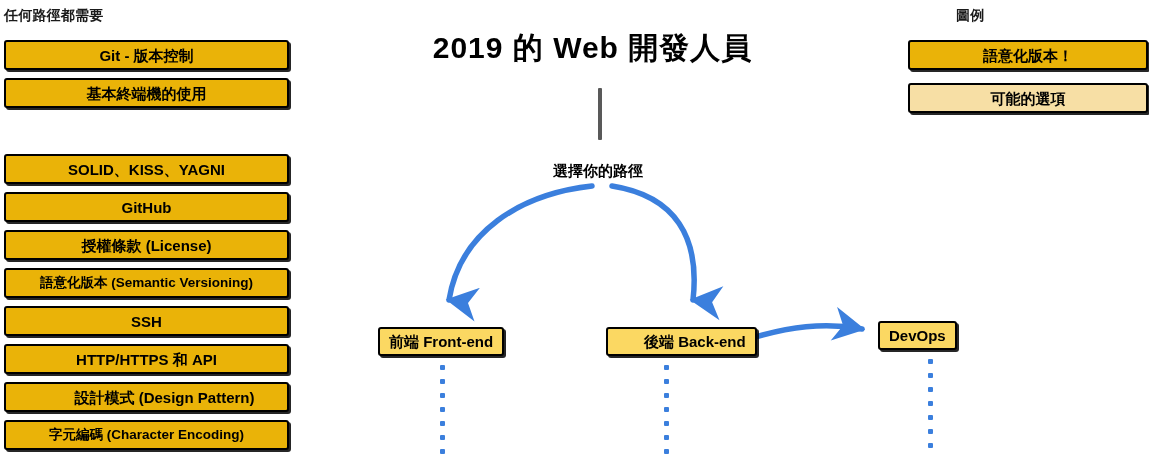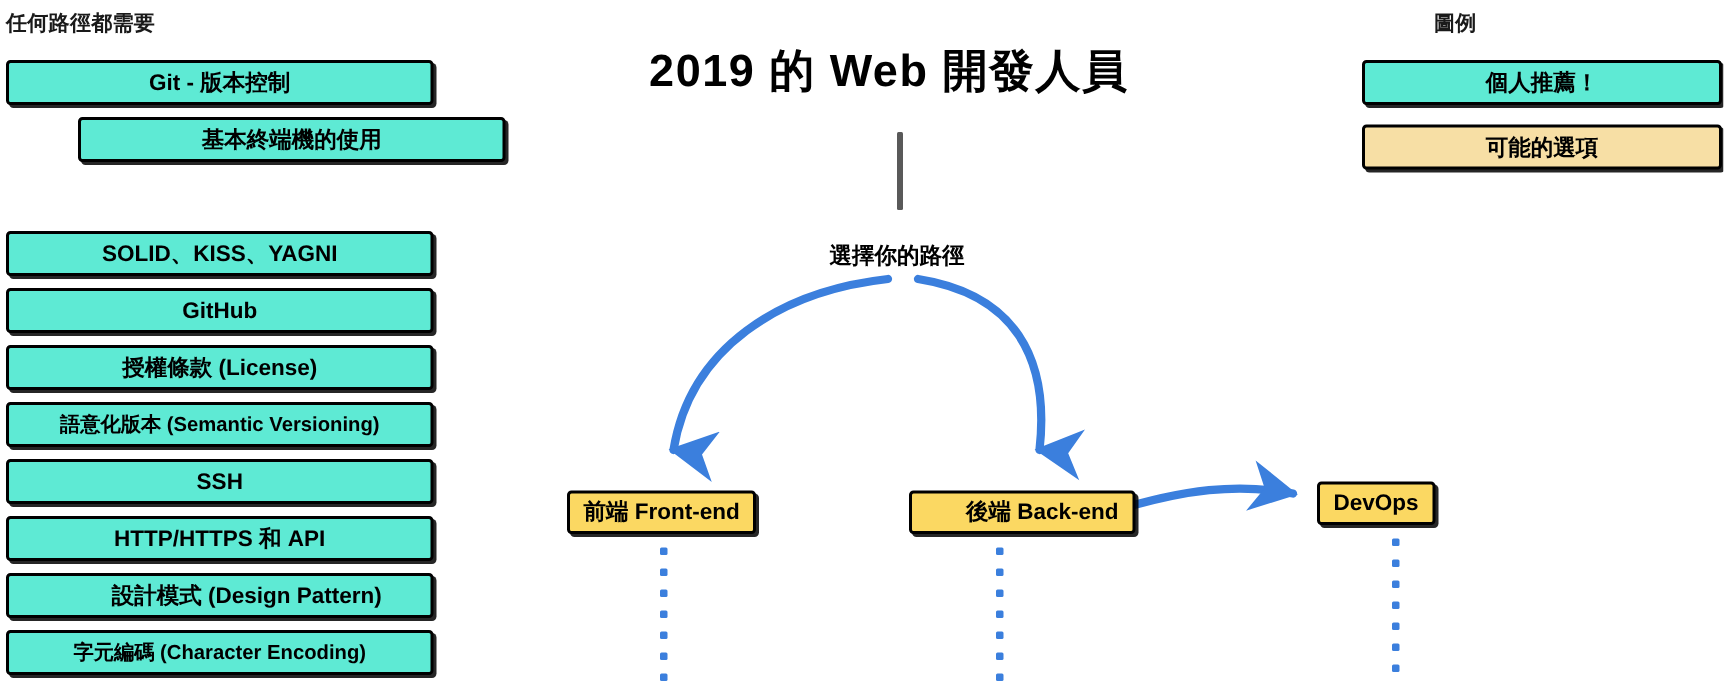--- a/index.html
+++ b/index.html
@@ -43,21 +43,21 @@
     align-items: center;
     justify-content: center;
     text-align: center;
     font-weight: bold;
     color: #000000;
     box-shadow: 2px 2px 0 rgba(0,0,0,0.85);
     line-height: 1;
     white-space: nowrap;
   }
 
-  .node.yellow  { background: #5eead4; }
+  .node.yellow  { background: #eab308; }
   .node.tan     { background: #f7dfa5; }
   .node.amber   { background: #fbd862; }
 
   
   .req-box {
     left: 4px;
     width: 285px;
     height: 30px;
     font-size: 15px;
   }
@@ -147,21 +147,21 @@
 </head>
 <body>
 
 <div id="canvas">
 
   <div class="abs section-heading" style="left:4px; top:8px;text-align:right;">任何路徑都需要</div>
 
   <div class="abs node yellow req-box" style="top:40px;">
     <span>Git - 版本控制</span>
   </div>
-  <div class="abs node yellow req-box" style="top:78px;margin-left:48px;">
+  <div class="abs node yellow req-box" style="top:78px;">
     <span>基本終端機的使用</span>
   </div>
   <div class="abs node yellow req-box" style="top:154px;">
     <span>SOLID、KISS、YAGNI</span>
   </div>
   <div class="abs node yellow req-box" style="top:192px;">
     <span>GitHub</span>
   </div>
   <div class="abs node yellow req-box small" style="top:268px;">
     <span>語意化版本 (Semantic Versioning)</span>
@@ -245,19 +245,19 @@
       <i></i>
       <i></i>
       <i></i>
       <i></i>
       <i></i>
   </div>
 
   <div class="abs section-heading" style="left:908px; top:8px;padding-left:48px;">圖例</div>
 
   <div class="abs node yellow legend-box" style="top:40px;">
-    <span>個人推薦！</span>
+    <span>語意化版本！</span>
   </div>
   <div class="abs node tan legend-box" style="top:83px;">
     <span>可能的選項</span>
   </div>
 
 </div>
 
 </body></html>

